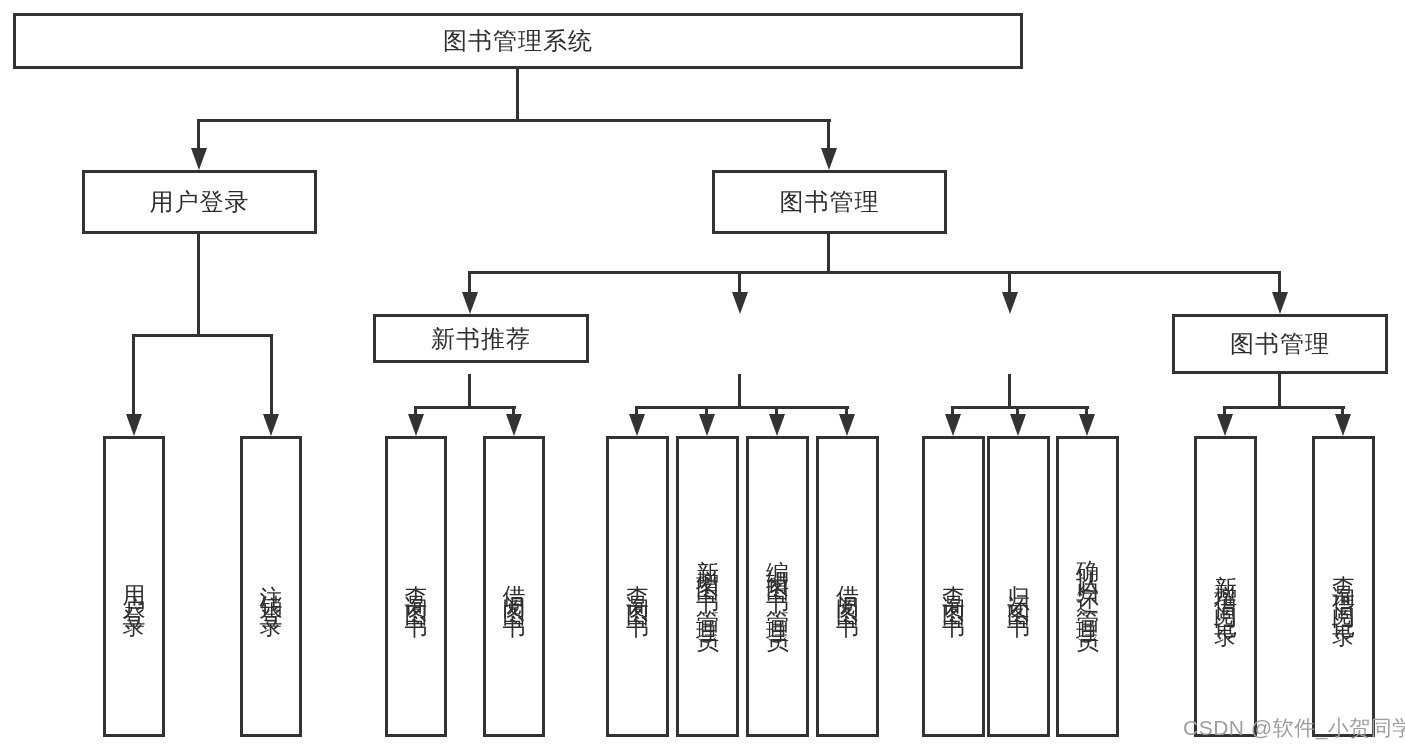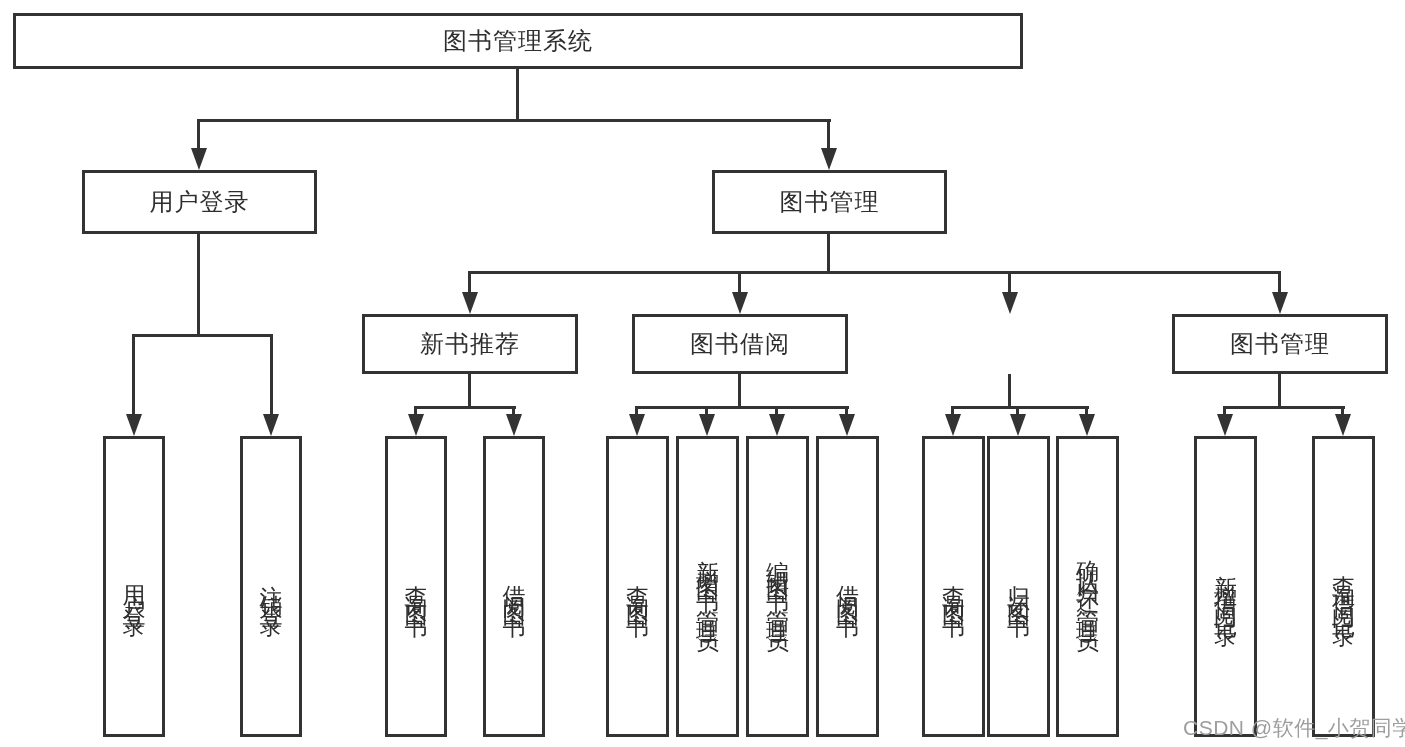--- a/index.html
+++ b/index.html
@@ -63,22 +63,21 @@
   <div class="hl" style="left:469px;top:271px;width:812px;"></div>
   <div class="vl" style="left:468px;top:271px;height:24px;"></div>
   <div class="vl" style="left:738px;top:271px;height:24px;"></div>
   <div class="vl" style="left:1008px;top:271px;height:24px;"></div>
   <div class="vl" style="left:1278px;top:271px;height:24px;"></div>
   <div class="ah" style="left:462px;top:292px;"></div>
   <div class="ah" style="left:732px;top:292px;"></div>
   <div class="ah" style="left:1002px;top:292px;"></div>
   <div class="ah" style="left:1272px;top:292px;"></div>
 
-  <div class="box" style="left:362px;top:314px;width:216px;height:60px;">新书推荐</div>
-  <div class="box" style="left:632px;top:314px;width:216px;height:60px;">图书借阅</div>
+  <div class="box" style="left:373px;top:314px;width:216px;height:49px;">新书推荐</div>
   <div class="box" style="left:1172px;top:314px;width:216px;height:60px;">图书管理</div>
 
   <div class="vl" style="left:468px;top:374px;height:34px;"></div>
   <div class="hl" style="left:416px;top:406px;width:100px;"></div>
   <div class="vl" style="left:414px;top:406px;height:12px;"></div>
   <div class="vl" style="left:512px;top:406px;height:12px;"></div>
   <div class="ah" style="left:408px;top:414px;"></div>
   <div class="ah" style="left:506px;top:414px;"></div>
 
   <div class="vl" style="left:738px;top:374px;height:34px;"></div>

